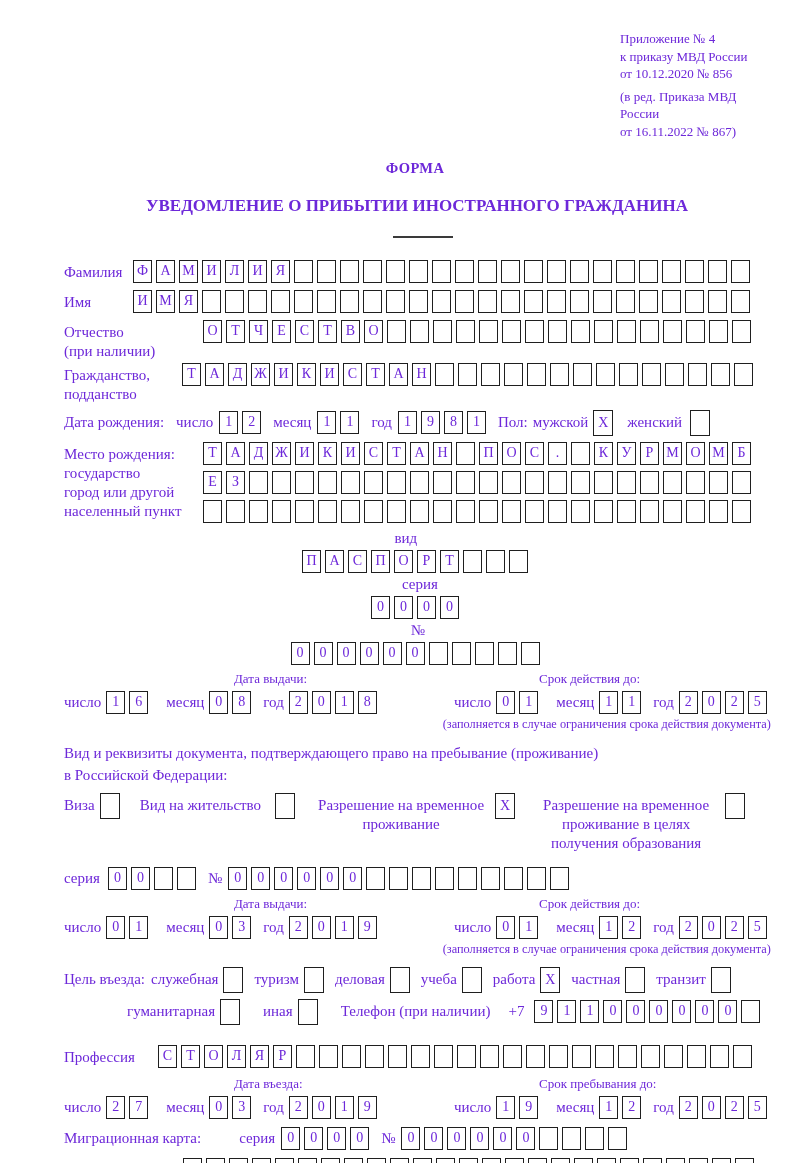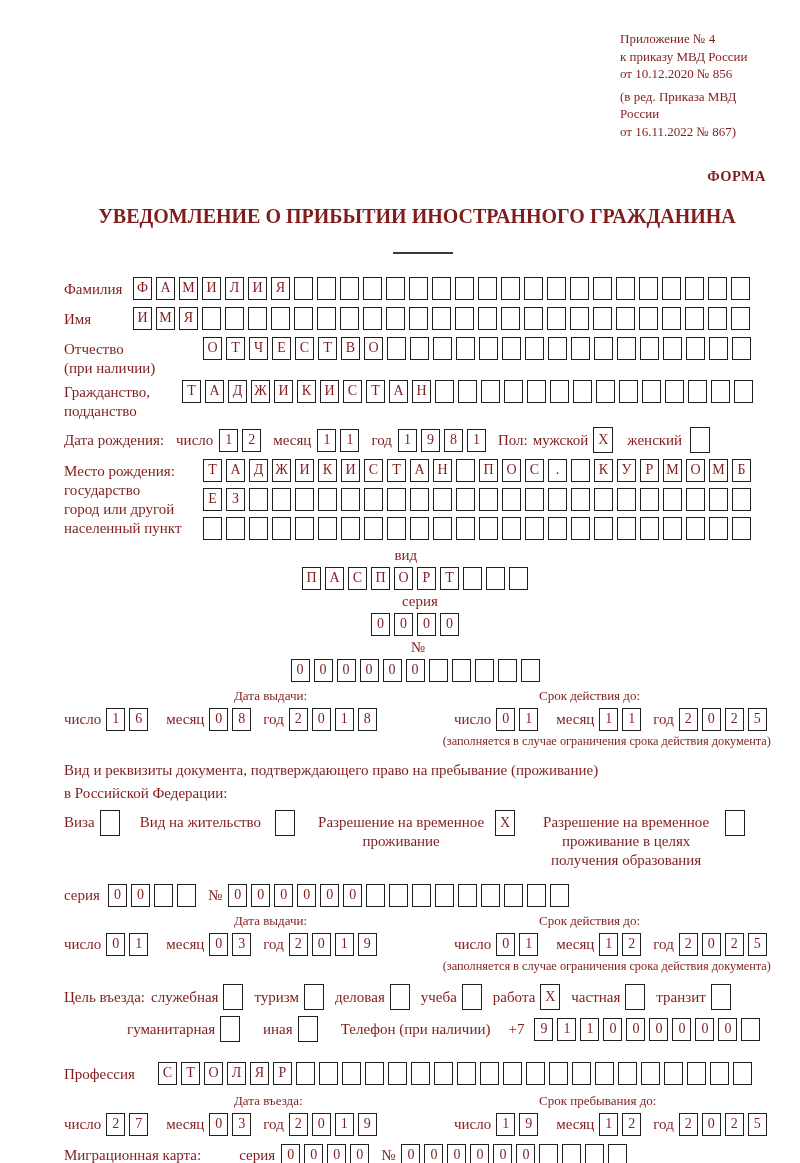--- a/index.html
+++ b/index.html
@@ -1,25 +1,25 @@
 <!DOCTYPE html>
 <html><head>
 <meta charset="utf-8">
 <style>
   html,body{margin:0;padding:0;background:#e8e8e8;}
   .page{
-    width:800px;height:1163px;background:#fff;color:#7f1d1d;
+    width:800px;height:1163px;background:#fff;color:#6d28d9;
     font-family:"Liberation Serif","DejaVu Serif",serif;
     box-sizing:border-box;padding:30px 30px 26px 64px;
     position:relative;overflow:hidden;
   }
   .appendix{margin-left:556px;font-size:13px;line-height:1.35;}
   .appendix .gap{margin-top:5px;}
-  .forma{text-align:right;font-weight:bold;font-size:14.5px;margin-top:28px;letter-spacing:.4px;padding-right:4px;}
-  .title{text-align:center;font-weight:bold;font-size:20px;line-height:1.55;margin-top:16px;}
+  .forma{text-align:center;font-weight:bold;font-size:14.5px;margin-top:20px;letter-spacing:.4px;padding-right:4px;}
+  .title{text-align:center;font-weight:bold;font-size:17px;line-height:1.55;margin-top:16px;}
   .blank-line{display:inline-block;width:60px;border-bottom:2.4px solid #3a3a3a;margin-left:12px;vertical-align:baseline;}
   .sec{font-weight:bold;font-size:14.6px;margin-top:26px;white-space:nowrap;}
   .frow{display:flex;align-items:flex-start;margin-top:7px;}
   .lbl{font-size:15px;line-height:19px;flex-shrink:0;padding-top:3px;}
   .lbl .l2{display:block;}
   .cells{display:flex;flex-wrap:nowrap;}
   .cell{
     box-sizing:border-box;width:19px;height:23px;border:1.7px solid #1f1f1f;
     margin-right:4px;font-size:14px;line-height:20px;text-align:center;
     display:inline-block;background:#fff;flex-shrink:0;

